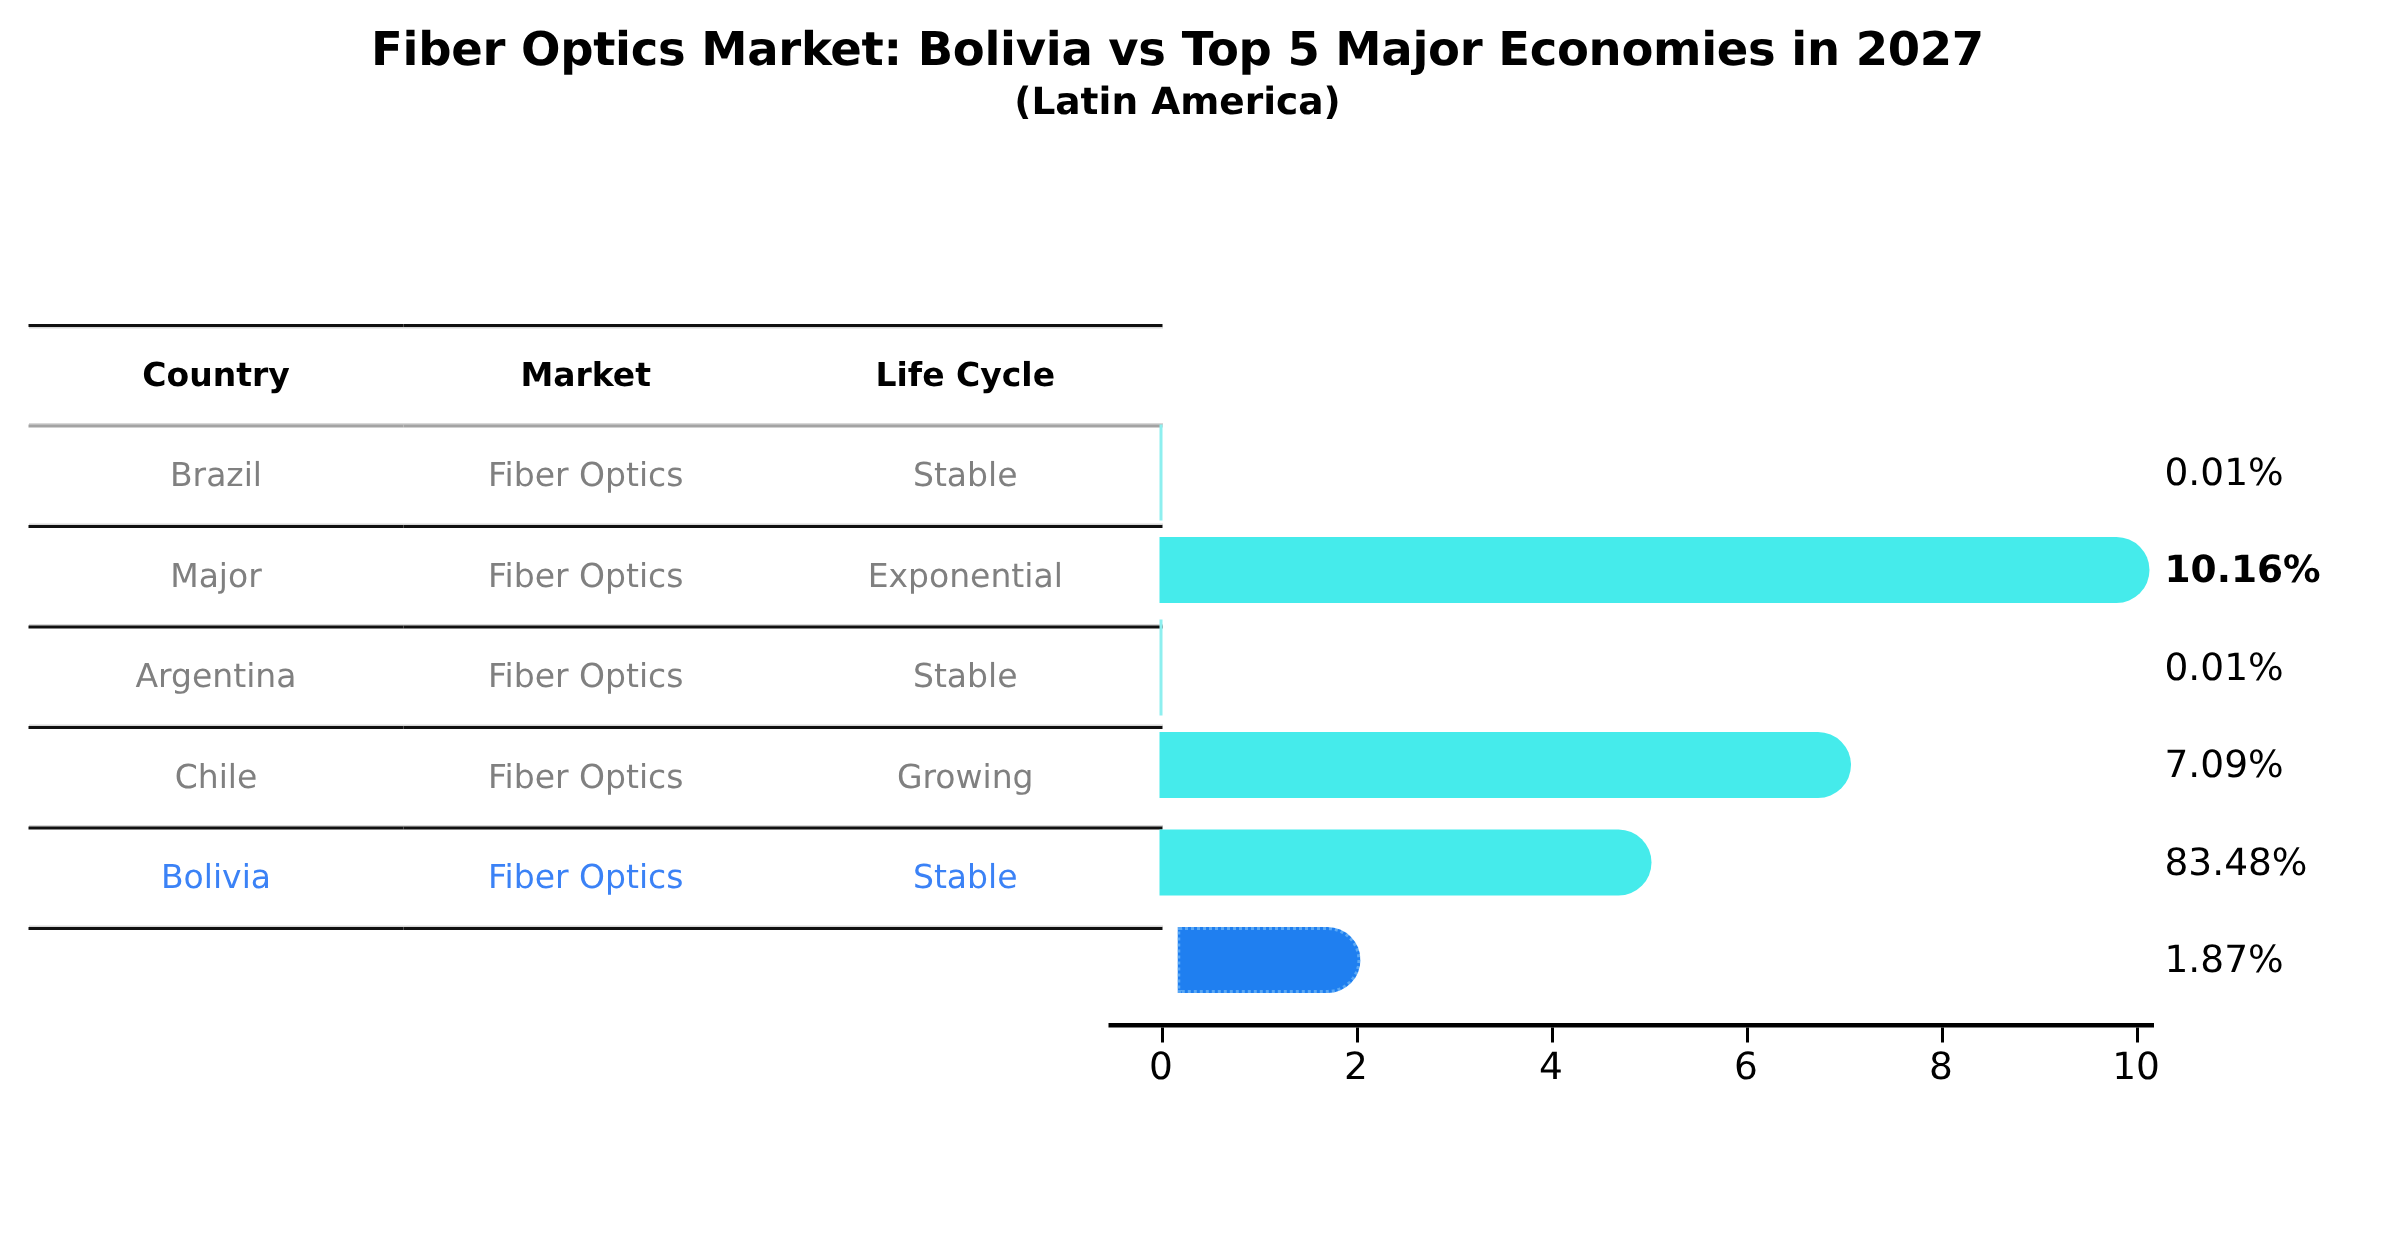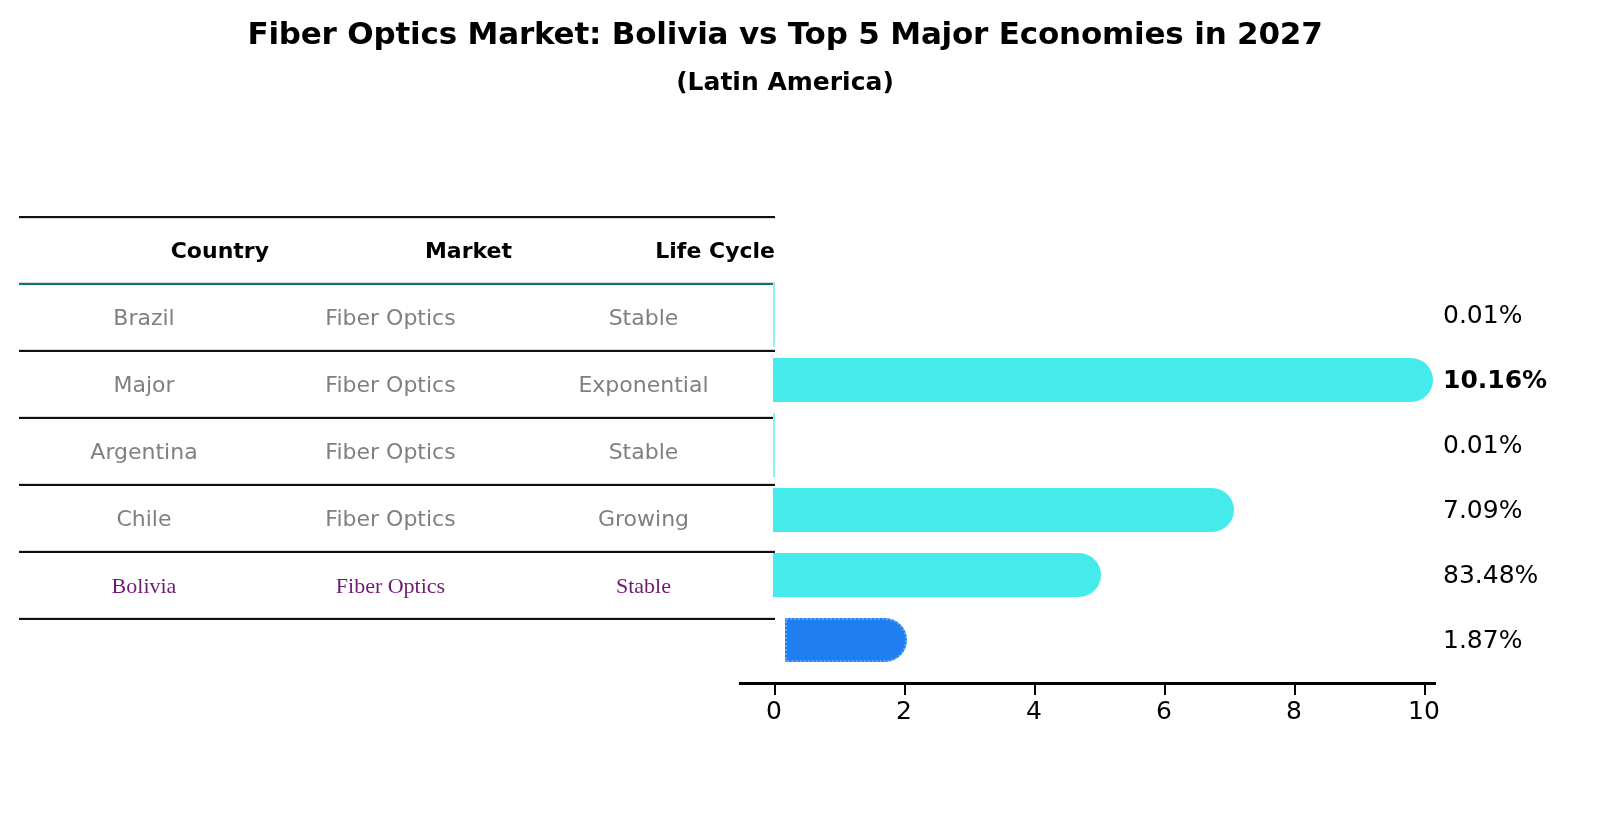--- a/index.html
+++ b/index.html
@@ -27,21 +27,20 @@
     font-size: 31px;
     font-weight: bold;
     color: #000000;
     letter-spacing: -0.2px;
     line-height: 1.25;
   }
   #chart-subtitle {
     font-size: 25px;
     font-weight: bold;
     color: #000000;
-    margin-top: 14px;
   }
 
   
   #table-panel {
     position: absolute;
     left: 19px;
     top: 216px;
     width: 756px;
   }
   table.data-table {
@@ -58,33 +57,31 @@
     height: 65px;
     text-align: center;
     vertical-align: middle;
     padding: 0;
     font-size: 22px;
   }
   table.data-table th {
     font-weight: bold;
     color: #000000;
     border-top: 2px solid #101010;
-    border-bottom: 2px solid #0f766e;
+    border-bottom: 2px solid #a3a3a3;
     box-shadow: inset 0 -4px 0 -3px #d8d8d8, inset 0 4px 0 -3px #d8d8d8;
-    text-align: right;
   }
   table.data-table td {
     color: #808080;
     font-weight: normal;
     border-bottom: 2px solid #101010;
     box-shadow: inset 0 -4px 0 -3px #d8d8d8;
   }
   table.data-table tr.highlight-row td {
-    color: #701a75;
-    font-family: Liberation Serif, serif;
+    color: #3b82f6;
   }
 
   
   #plot-panel {
     position: absolute;
     left: 0;
     top: 0;
     width: 1604px;
     height: 823px;
     pointer-events: none;

